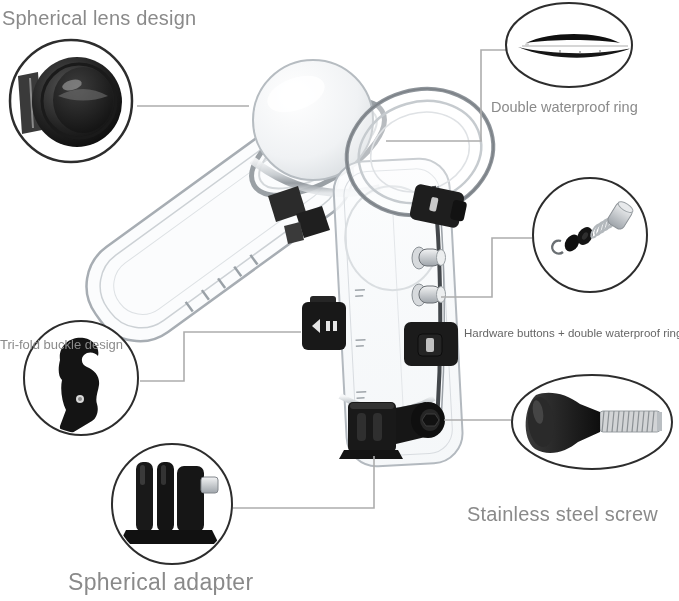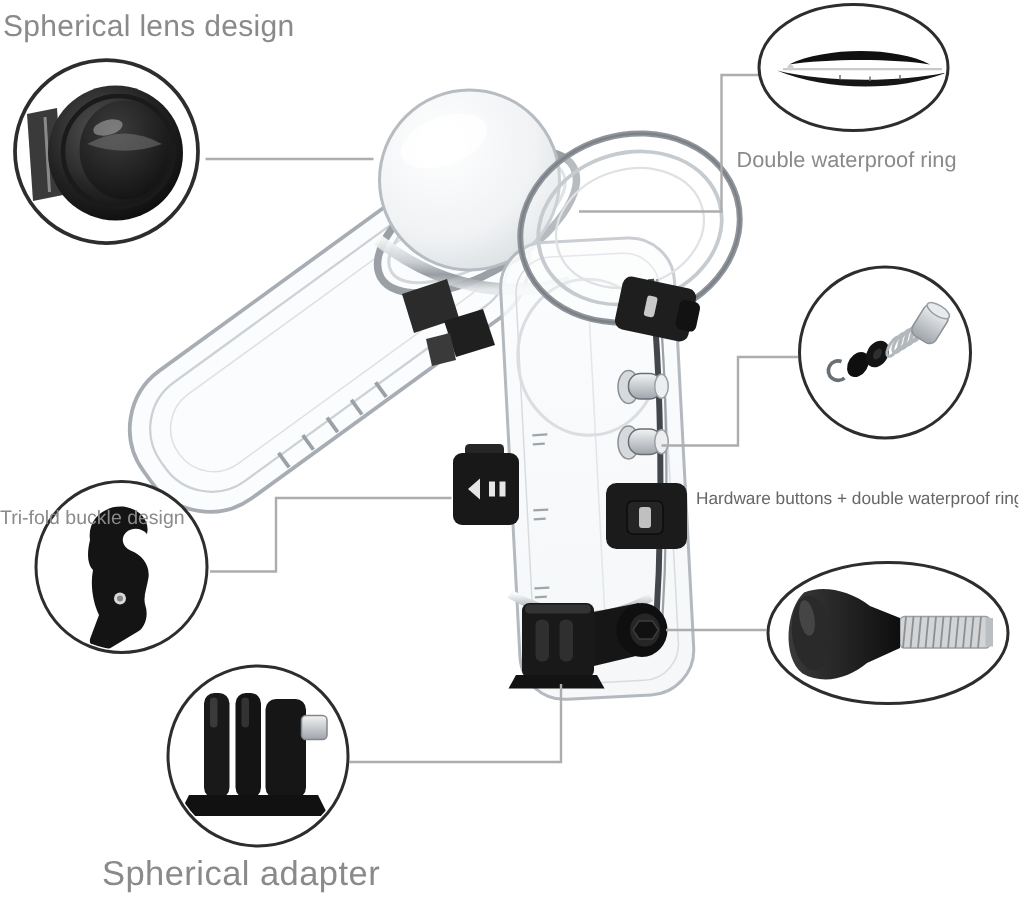--- a/index.html
+++ b/index.html
@@ -273,13 +273,14 @@
     <ellipse cx="541" cy="422" rx="13" ry="25" transform="rotate(-6 541 422)" fill="#2a2a2a"></ellipse>
     <ellipse cx="538" cy="412" rx="5" ry="12" transform="rotate(-10 538 412)" fill="#454545"></ellipse>
   </g>
 </svg>
 
   <div class="label label-double">Double waterproof ring</div>
   <div class="label label-spherical">Spherical lens design</div>
   <div class="label label-hardware">Hardware buttons + double waterproof ring</div>
   <div class="label label-trifold">Tri-fold buckle design</div>
   <div class="label label-universal">Spherical adapter</div>
+  <div class="label label-stainless">Stainless steel screw</div>
 </div>
 
 </body></html>

